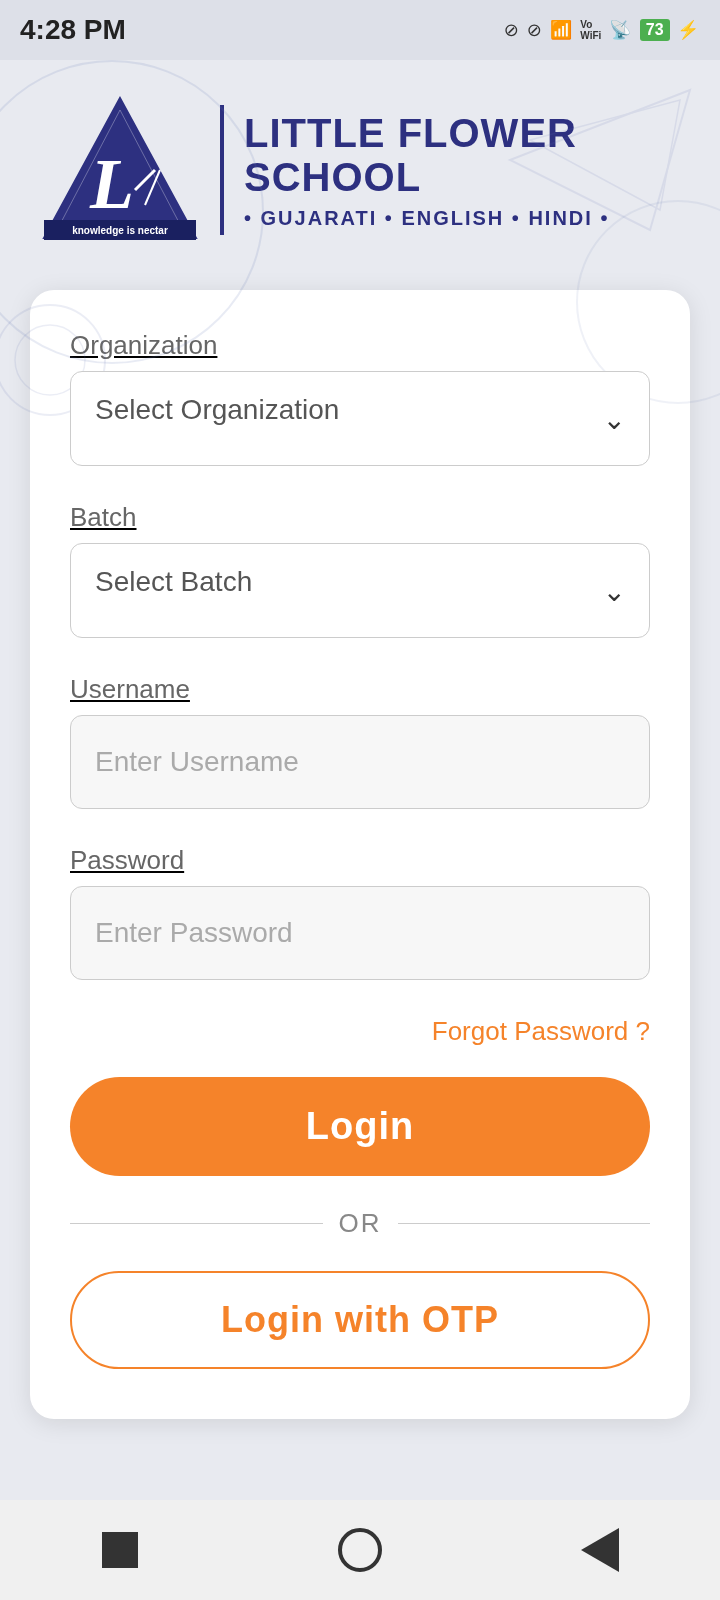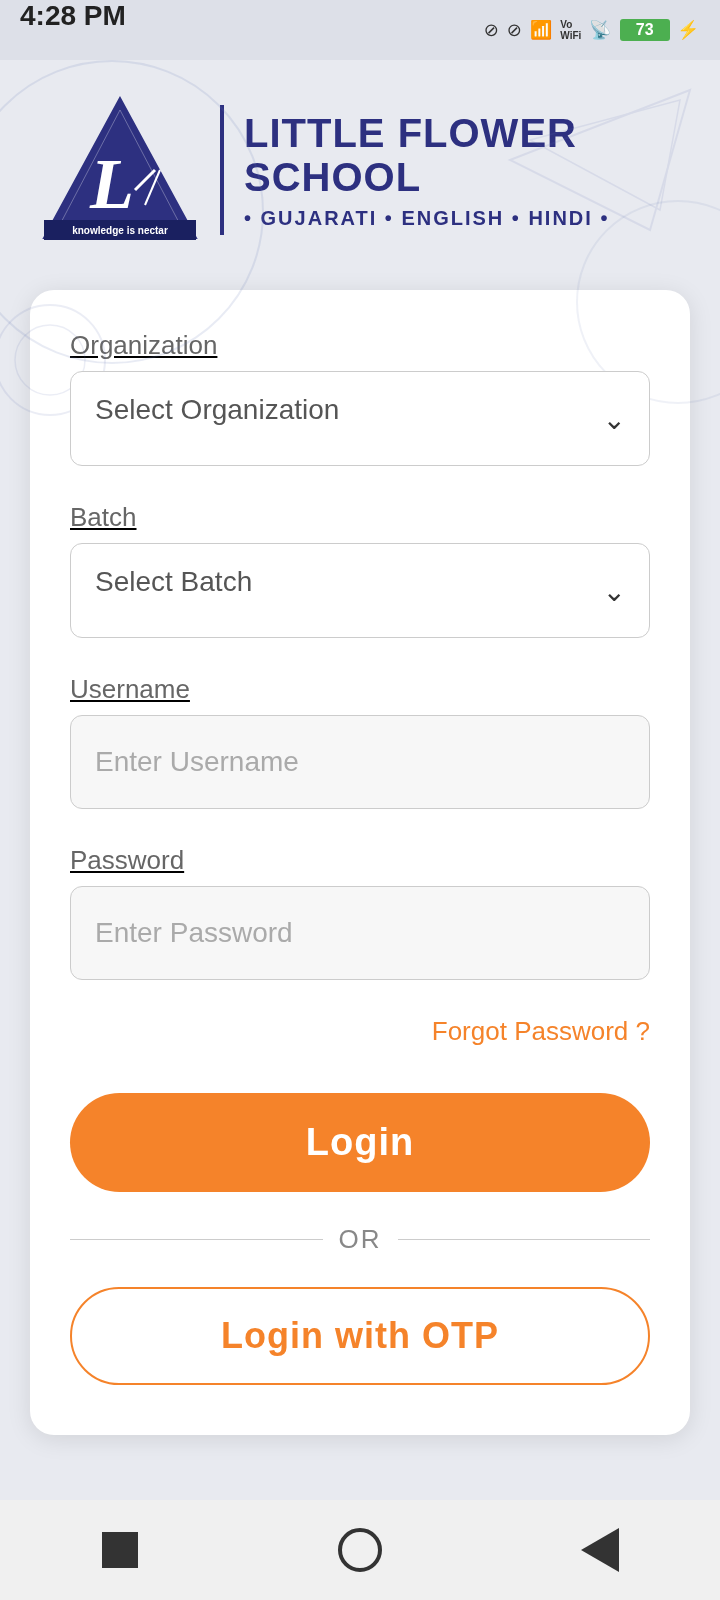--- a/index.html
+++ b/index.html
@@ -39,20 +39,21 @@
       border-radius: 50%;
       border: 2px solid rgba(100,120,180,0.1);
     }
 
     
     .status-bar {
       width: 100%;
       height: 60px;
       background: #dde0e8;
       display: flex;
+      align-items: center;
       justify-content: space-between;
       padding: 0 20px;
     }
 
     .status-time {
       font-size: 28px;
       font-weight: bold;
       color: #222;
     }
 
@@ -65,21 +66,21 @@
     .status-icon {
       font-size: 18px;
       color: #333;
     }
 
     .battery-box {
       background: #4caf50;
       color: white;
       font-size: 16px;
       font-weight: bold;
-      padding: 2px 16px;
+      padding: 2px 6px;
       border-radius: 3px;
     }
 
     
     .header-area {
       width: 100%;
       padding: 30px 40px 20px 40px;
       display: flex;
       align-items: center;
       gap: 20px;
@@ -199,21 +200,21 @@
     .login-button {
       width: 100%;
       background: #f5832a;
       color: #fff;
       border: none;
       border-radius: 50px;
       padding: 28px;
       font-size: 38px;
       font-weight: 700;
       cursor: pointer;
-      margin-top: 36px;
+      margin-top: 20px;
       letter-spacing: 1px;
     }
 
     .or-divider {
       display: flex;
       align-items: center;
       margin: 32px 0;
       gap: 16px;
     }
 

